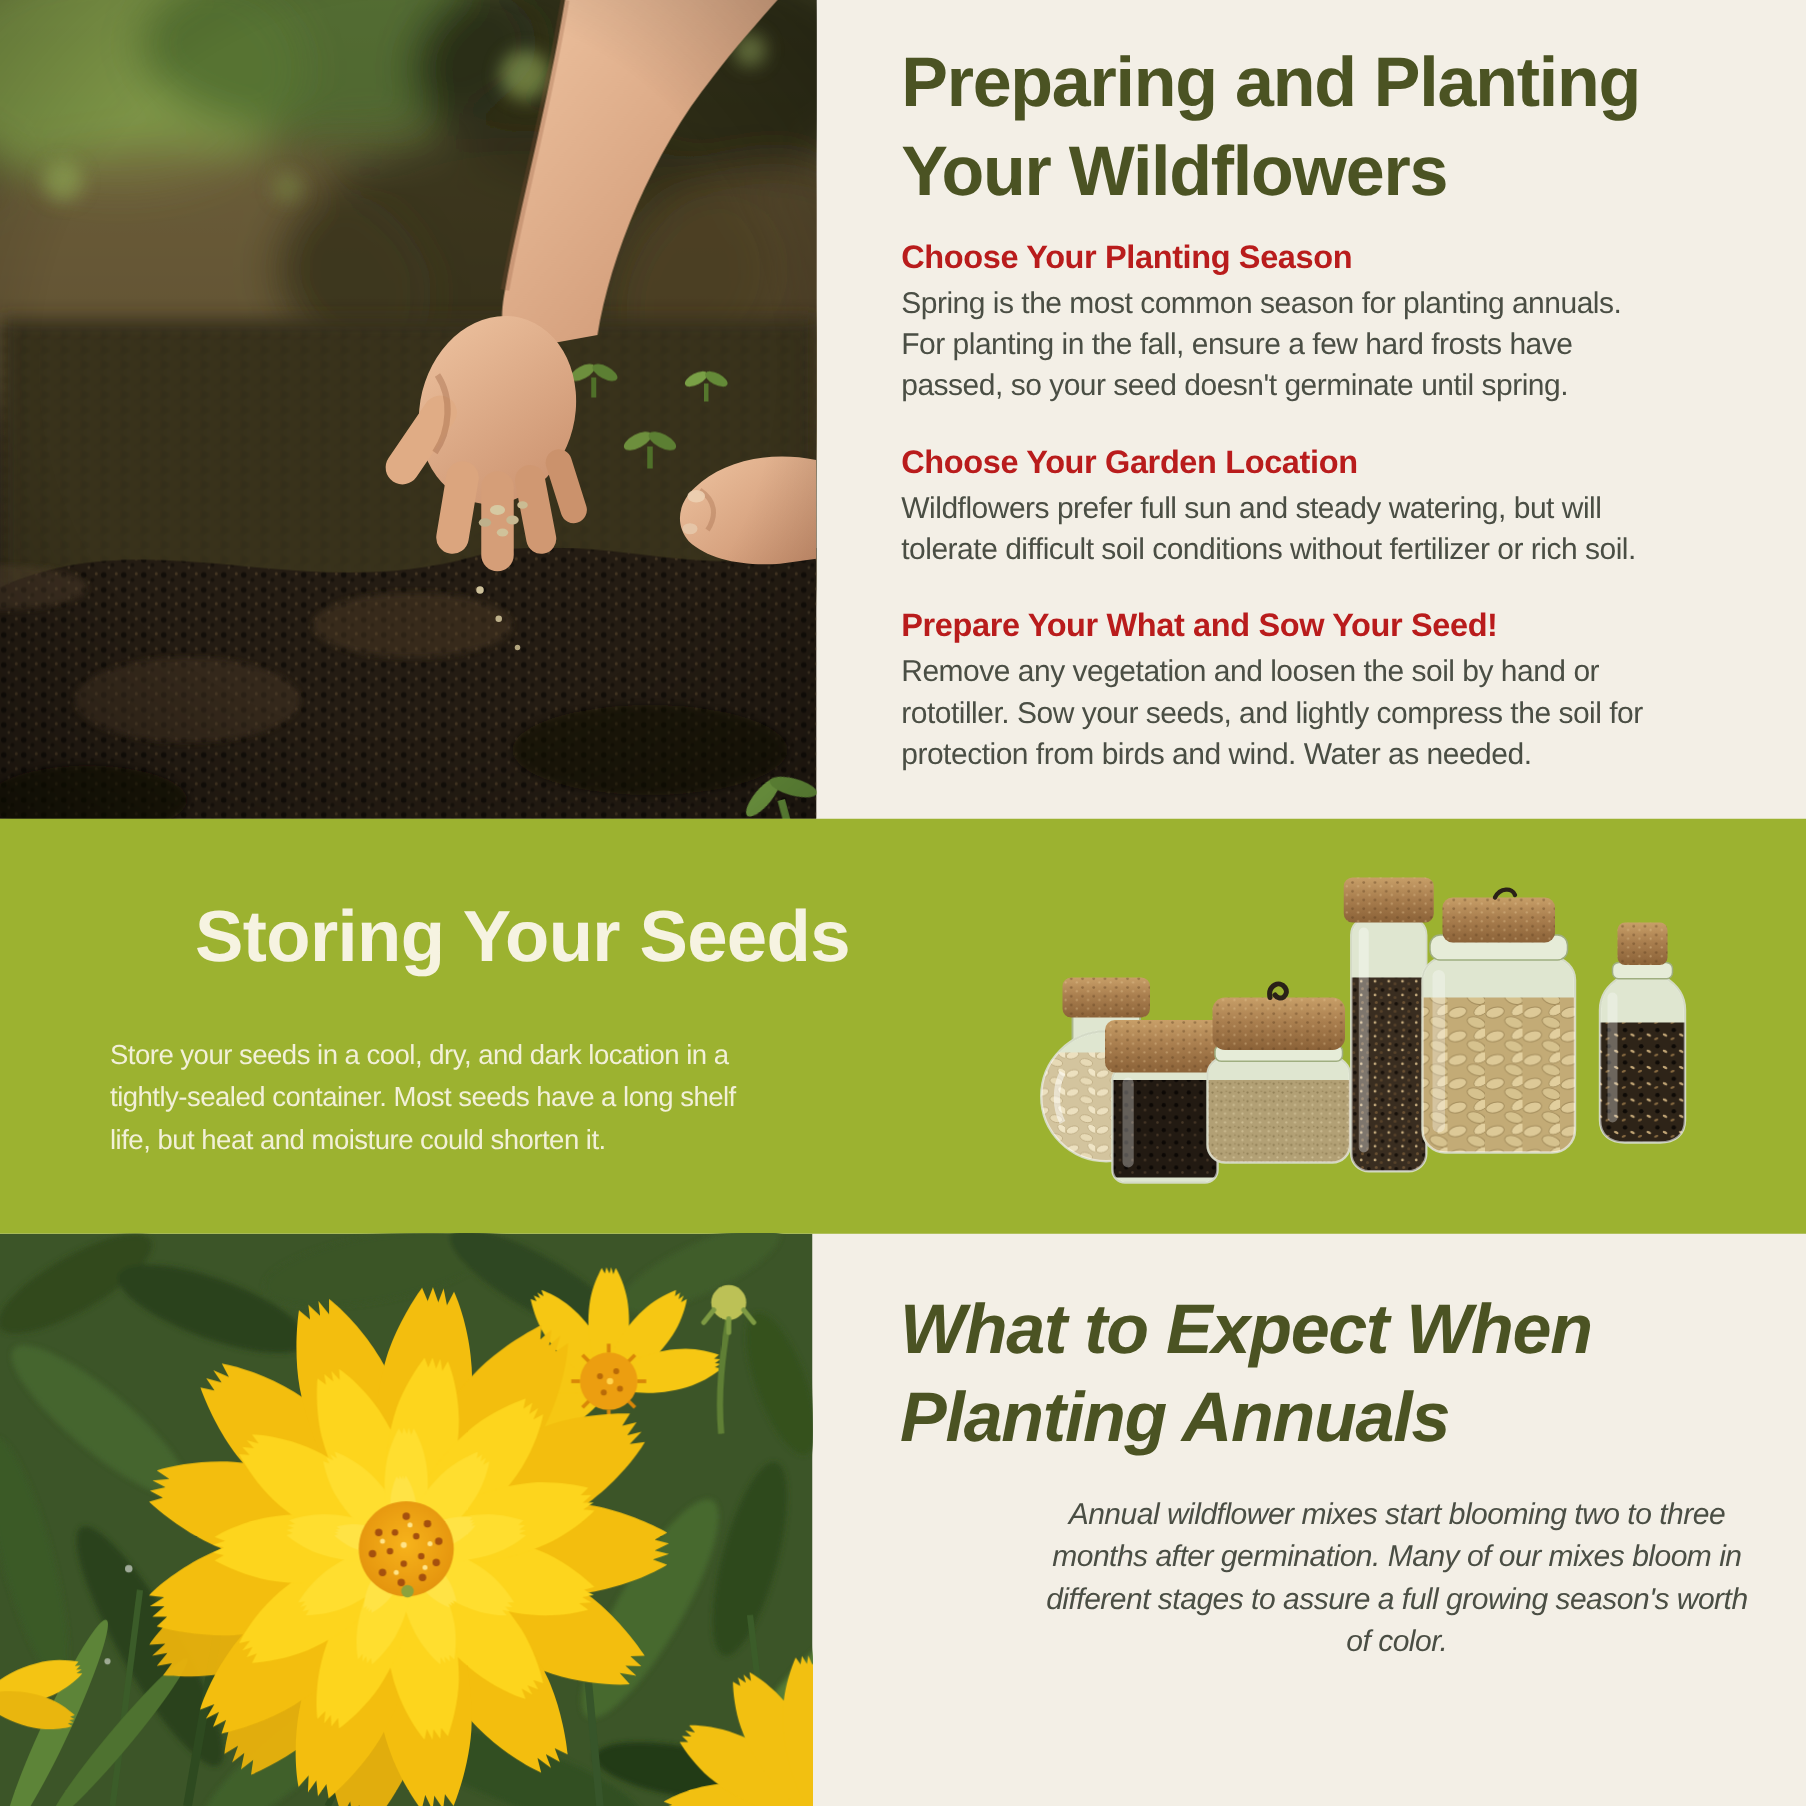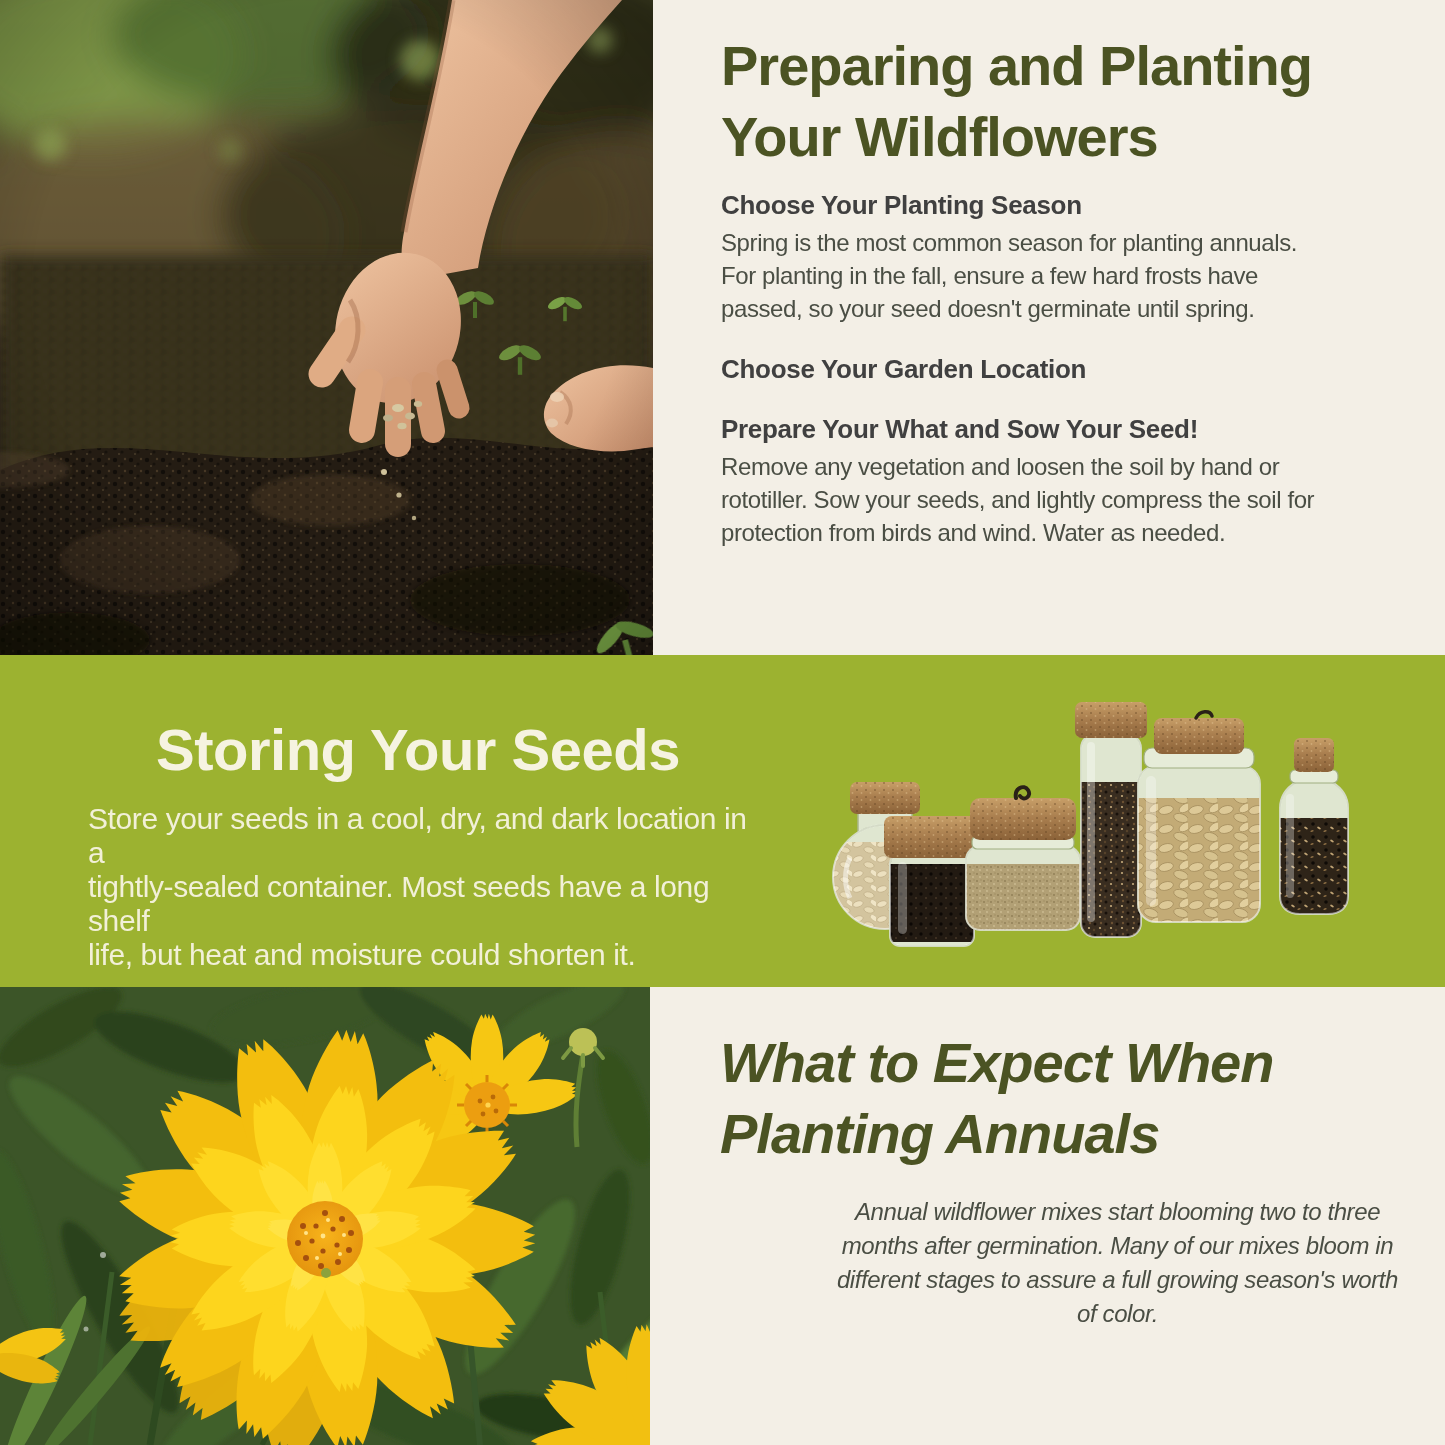--- a/index.html
+++ b/index.html
@@ -17,38 +17,38 @@
   .photo-top svg, .photo-bottom svg, .jars-wrap svg { display:block; width:100%; height:100%; }
 
   .panel-top    { position:absolute; left:653px; top:0; width:792px; height:655px; padding:30px 56px 0 68px; }
   .panel-bottom { position:absolute; left:650px; top:0; width:921px; height:458px; padding:40px 56px 0 70px;font-style:italic; }
 
   .big-title {
     color:#4b5323; font-size:56px; line-height:71px; font-weight:bold;
     letter-spacing:-1px; white-space:pre-line;
   }
   .sub-heading {
-    color:#404040; font-size:26px; font-weight:bold; letter-spacing:-0.3px;
+    color:#b91c1c; font-size:26px; font-weight:bold; letter-spacing:-0.3px;
     margin-top:29px;
   }
   .sub-heading.first { margin-top:18px; }
   .body-text {
     color:#4a4e44; font-size:24px; line-height:33px; letter-spacing:-0.4px;
     margin-top:5px; white-space:pre-line;
   }
   .panel-bottom .body-text { margin-top:26px; line-height:34px;text-align:center; }
 
   
   .band-text { position:absolute; left:88px; top:62px; width:660px; }
   .band-title {
     color:#f6f3e1; font-size:58px; font-weight:bold; letter-spacing:-0.5px; line-height:66px;text-align:center;
   }
   .band-body {
-    color:#f2f0d8; font-size:30px; line-height:34px; letter-spacing:-0.4px;
-    margin-top:19px; white-space:pre-line;
+    color:#f2f0d8; font-size:22px; line-height:34px; letter-spacing:-0.4px;
+    margin-top:44px; white-space:pre-line;
   }
   .jars-wrap { position:absolute; left:828px; top:35px; width:562px; height:260px; }
 </style>
 </head>
 <body>
 
 <div class="canvas">
 
   <div class="top-section">
 
@@ -185,20 +185,22 @@
     <div class="panel-top">
       <h1 class="big-title">Preparing and Planting
 Your Wildflowers</h1>
 
       <div class="sub-heading first">Choose Your Planting Season</div>
       <p class="body-text">Spring is the most common season for planting annuals.
 For planting in the fall, ensure a few hard frosts have
 passed, so your seed doesn't germinate until spring.</p>
 
       <div class="sub-heading">Choose Your Garden Location</div>
+      <p class="body-text">Wildflowers prefer full sun and steady watering, but will
+tolerate difficult soil conditions without fertilizer or rich soil.</p>
 
       <div class="sub-heading">Prepare Your What and Sow Your Seed!</div>
       <p class="body-text">Remove any vegetation and loosen the soil by hand or
 rototiller. Sow your seeds, and lightly compress the soil for
 protection from birds and wind. Water as needed.</p>
     </div>
   </div>
 
   <div class="band-section">
     <div class="band-text">

